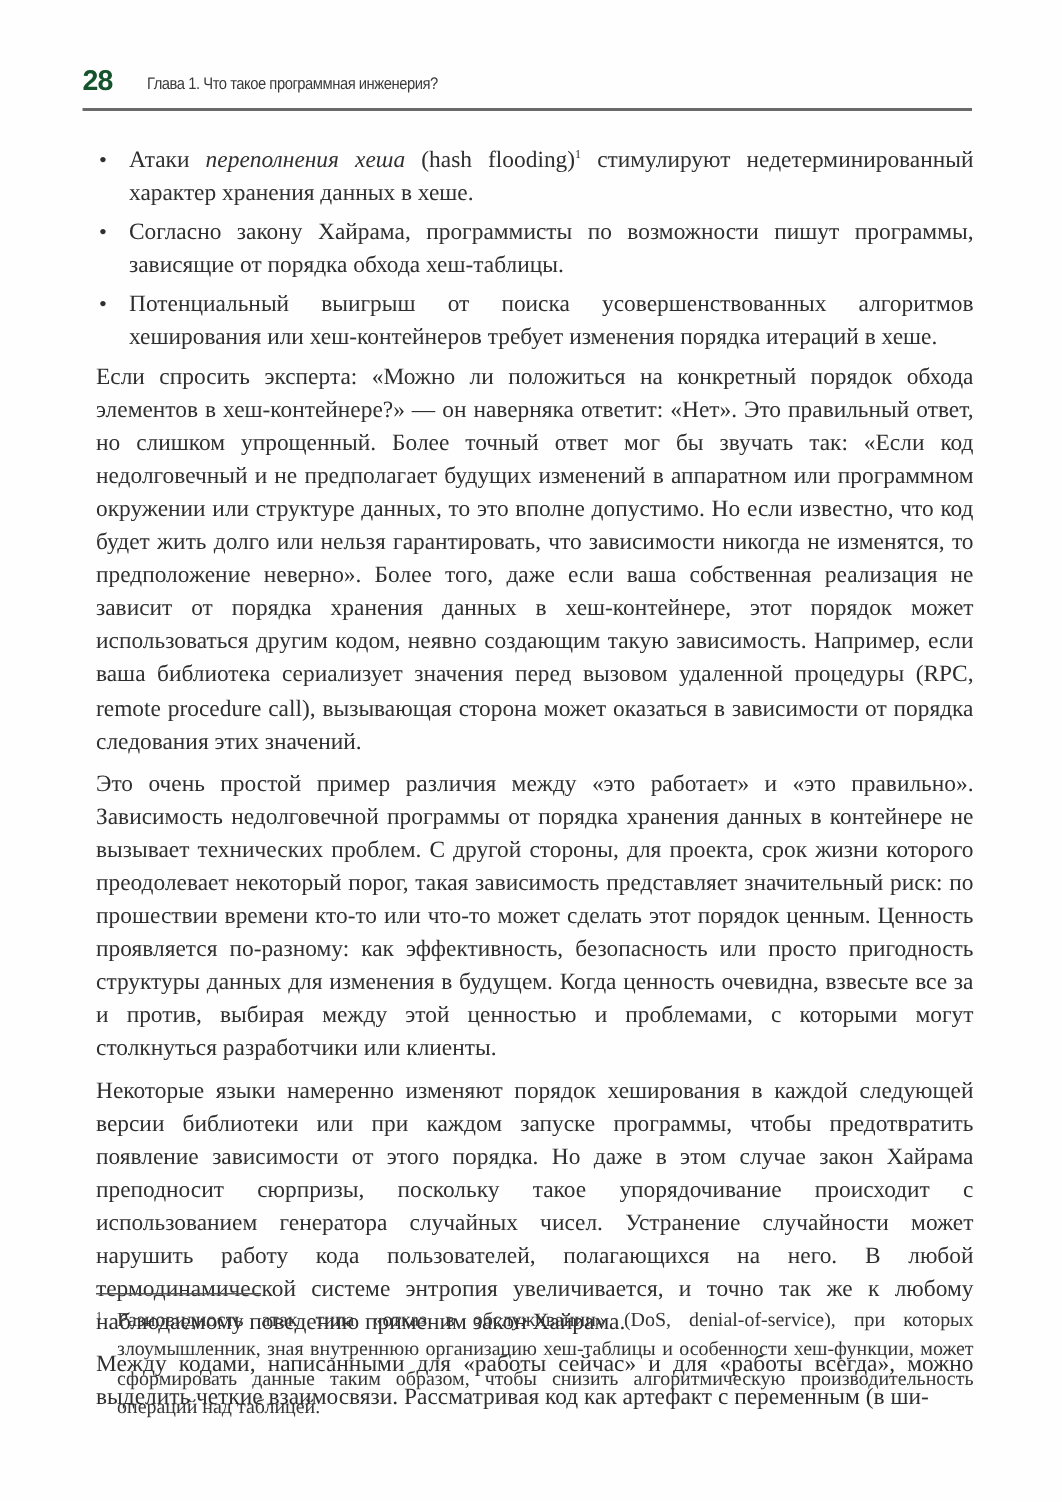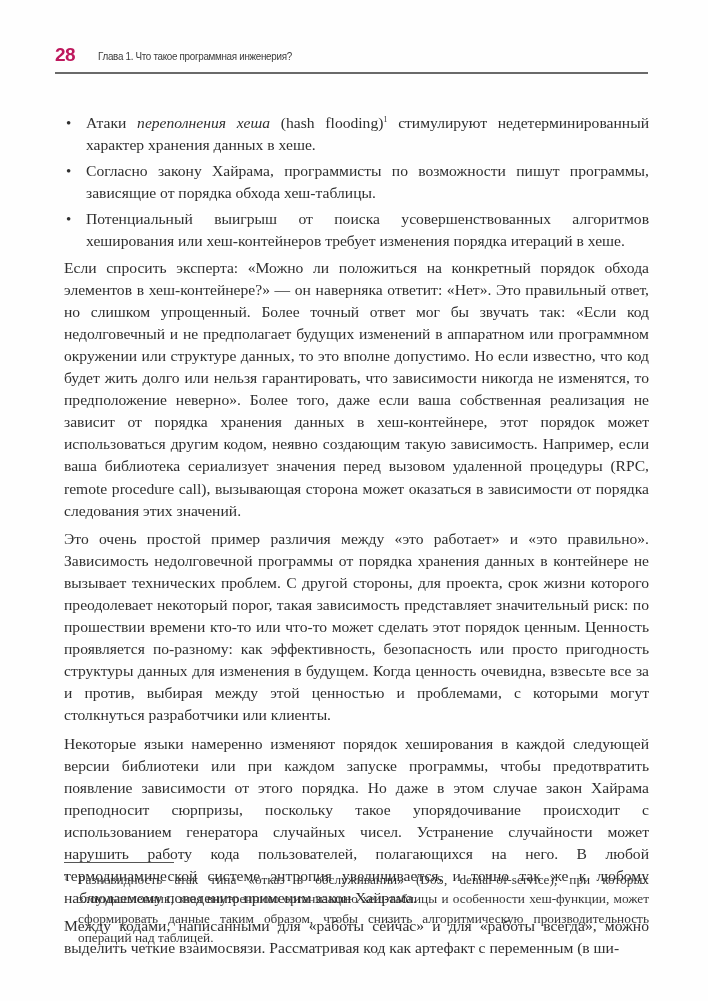--- a/index.html
+++ b/index.html
@@ -1,21 +1,21 @@
 <!DOCTYPE html>
 <html><head>
 <meta charset="utf-8">
 <style>
   html, body { margin: 0; padding: 0; background: #ffffff; }
   body { width: 708px; height: 1001px; position: relative; overflow: hidden; }
   .page { position: absolute; left: 0; top: 0; width: 708px; height: 1001px; background: #fefefe; color: #2e2e2e; }
   .header { position: absolute; left: 55px; top: 44px; width: 593px; height: 28px; border-bottom: 2.5px solid #6a6a6a; }
-  .page-num { position: absolute; left: 0; top: 0; font-family: "Liberation Sans", sans-serif; font-weight: bold; font-size: 19px; color: #be185d; letter-spacing: -0.5px; }
+  .page-num { position: absolute; left: 0; top: 0; font-family: "Liberation Sans", sans-serif; font-weight: bold; font-size: 19px; color: #14532d; letter-spacing: -0.5px; }
   .running-title { position: absolute; left: 43px; top: 6px; font-family: "Liberation Sans", sans-serif; font-size: 11.2px; color: #3a3a3a; letter-spacing: -0.35px; transform: scaleX(0.88); transform-origin: left center; white-space: nowrap; }
-  .body-text { position: absolute; left: 64px; top: 112px; width: 585px; font-family: "Liberation Serif", serif; font-size: 15.6px; line-height: 22.1px; color: #2f2f2f; }
+  .body-text { position: absolute; left: 64px; top: 96px; width: 585px; font-family: "Liberation Serif", serif; font-size: 15.6px; line-height: 22.1px; color: #2f2f2f; }
   .bullets { list-style: none; margin: 0; padding: 0; }
   .bullet-item { position: relative; padding-left: 22px; margin-bottom: 4px; text-align: justify; }
   .bullet-item::before { content: "\2022"; position: absolute; left: 2px; top: 0; font-size: 15px; }
   .para { margin: 0 0 6px 0; text-align: justify; hyphens: manual; }
   .para.cont { margin-bottom: 0; }
   .ital { font-style: italic; }
   sup.fnref { font-size: 8px; vertical-align: 6px; line-height: 0; }
   .footnote-rule { position: absolute; left: 64px; top: 862px; width: 110px; height: 0; border-top: 1px solid #555; }
   .footnote { position: absolute; left: 64px; top: 870px; width: 585px; font-family: "Liberation Serif", serif; font-size: 13.3px; line-height: 19.3px; color: #363636; }
   .fn-mark { position: absolute; left: 0; top: -2px; font-size: 8px; }

